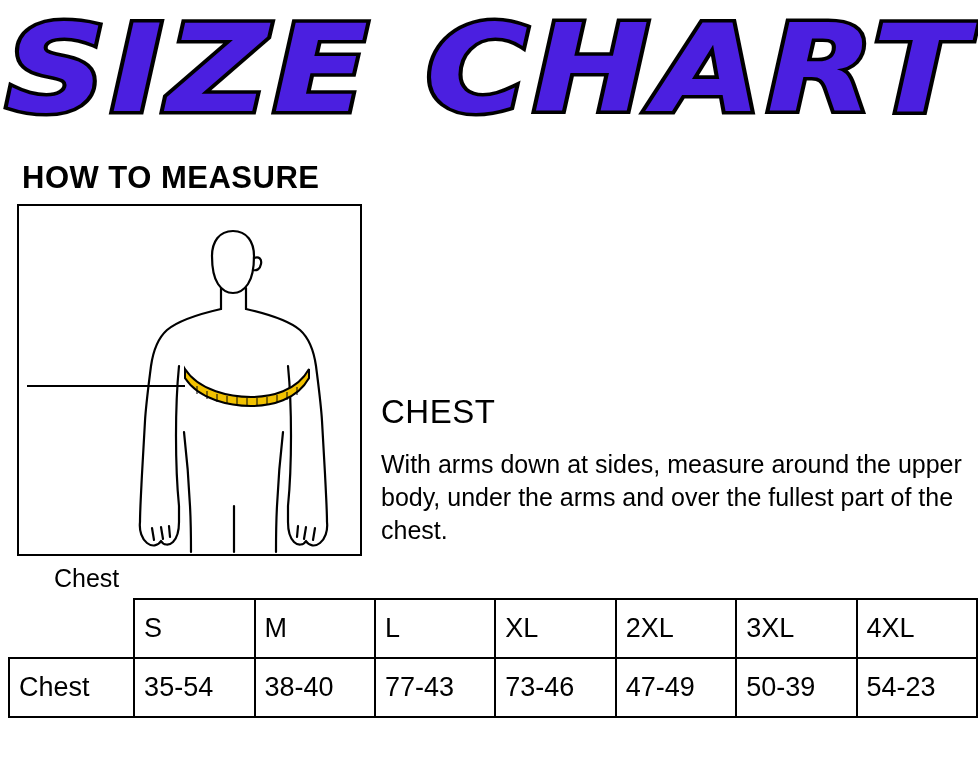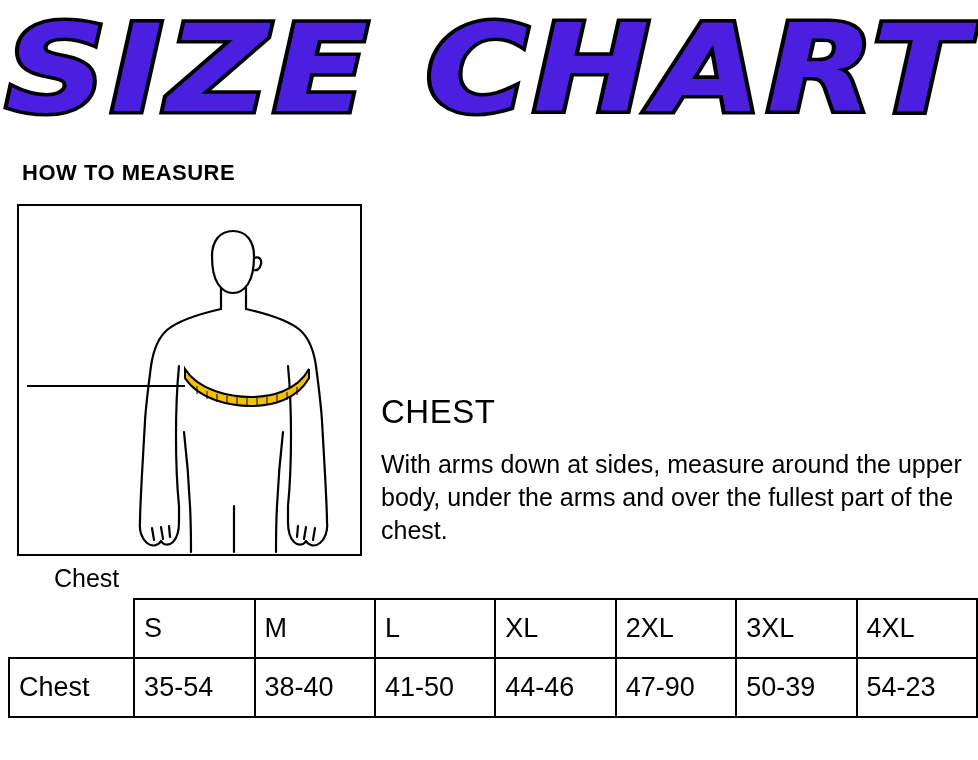--- a/index.html
+++ b/index.html
@@ -38,21 +38,21 @@
     white-space: nowrap;
     transform: scaleX(1.18) scaleY(1.02);
     transform-origin: center center;
   }
 
   
   .how-to {
     position: absolute;
     left: 22px;
     top: 160px;
-    font-size: 22px;
+    font-size: 31px;
     font-weight: bold;
     letter-spacing: 0.5px;
   }
 
   
   .figure-box {
     position: absolute;
     left: 17px;
     top: 204px;
     width: 345px;
@@ -207,20 +207,20 @@
       <td class="sizecell">L</td>
       <td class="sizecell">XL</td>
       <td class="sizecell">2XL</td>
       <td class="sizecell">3XL</td>
       <td class="sizecell">4XL</td>
     </tr>
     <tr>
       <td class="rowhead">Chest</td>
       <td class="sizecell">35-54</td>
       <td class="sizecell">38-40</td>
-      <td class="sizecell">41-50</td>
-      <td class="sizecell">44-46</td>
-      <td class="sizecell">47-90</td>
+      <td class="sizecell">77-43</td>
+      <td class="sizecell">73-46</td>
+      <td class="sizecell">47-49</td>
       <td class="sizecell">50-39</td>
       <td class="sizecell">54-23</td>
     </tr>
   </tbody>
 </table>
 
 </body></html>

